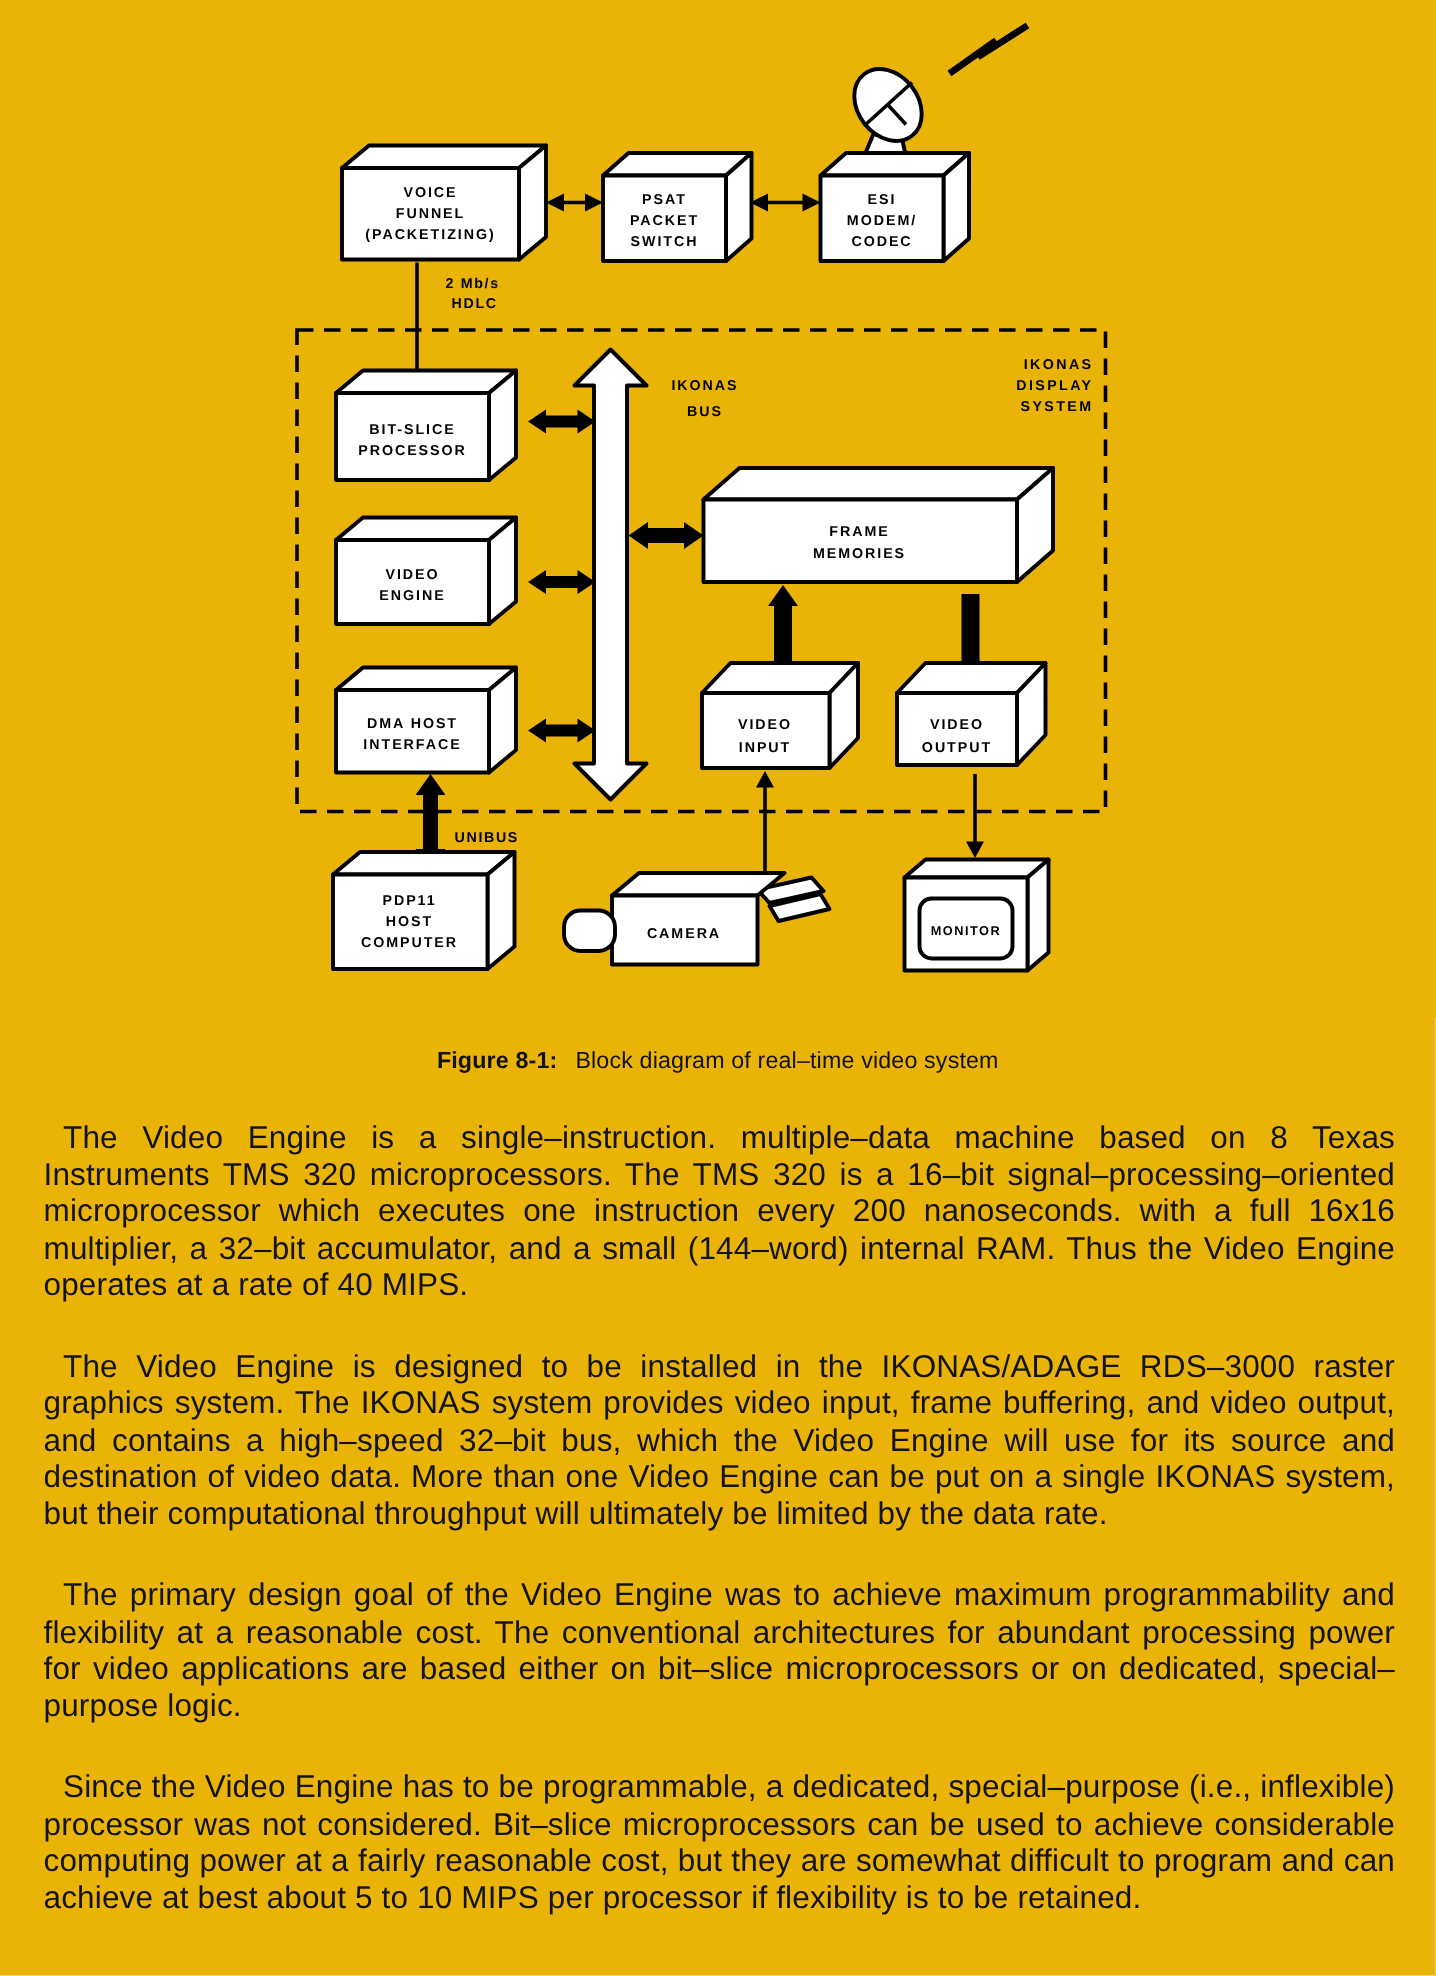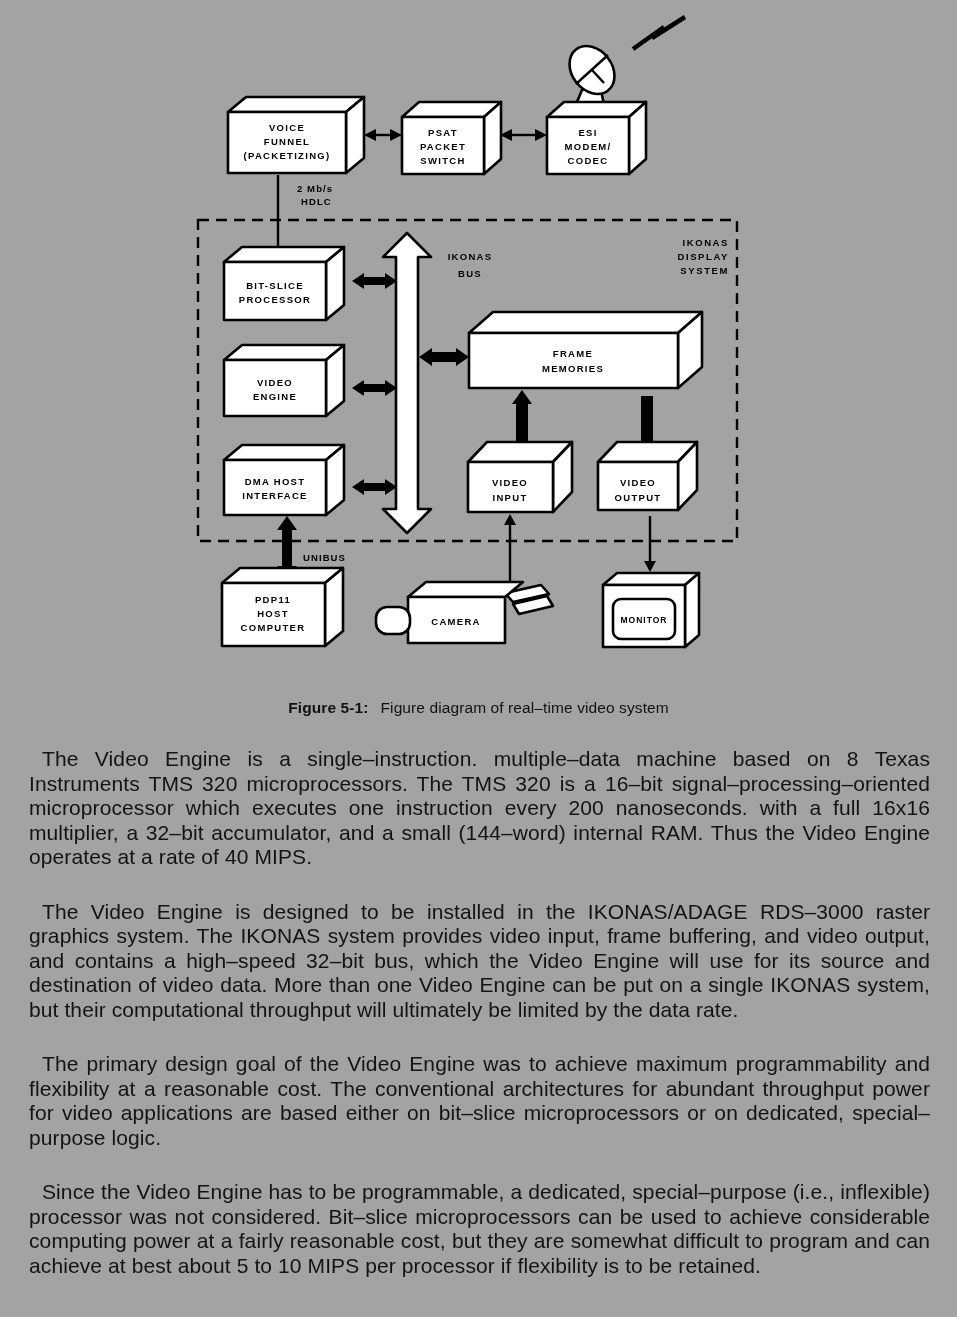--- a/index.html
+++ b/index.html
@@ -1,17 +1,17 @@
 <!DOCTYPE html>
 <html><head>
 <meta charset="utf-8">
 <style>
   html,body{margin:0;padding:0;background:#e8e8e8;}
   .page{
-    position:relative;width:957px;height:1317px;background:#a3a3a3;
+    position:relative;width:957px;height:1317px;background:#eab308;
     font-family:"Liberation Sans",sans-serif;color:#111;overflow:hidden;
     margin:0 auto;
   }
   .diagram{position:absolute;left:0;top:0;}
   
   .bx{font:700 9.5px "Liberation Sans",sans-serif;letter-spacing:1.3px;text-anchor:middle;fill:#000;}
   .bx-sm{font:700 8.5px "Liberation Sans",sans-serif;letter-spacing:1px;text-anchor:middle;fill:#000;}
   .bx-st{font:700 9.5px "Liberation Sans",sans-serif;letter-spacing:1.1px;text-anchor:start;fill:#000;}
   .bx-en{font:700 9.5px "Liberation Sans",sans-serif;letter-spacing:1.6px;text-anchor:end;fill:#000;}
   .ln{stroke:#000;stroke-width:2.4;fill:none;}
@@ -189,23 +189,23 @@
     <g>
       <polygon class="box" points="603,585 617,573 699,573 685,585"></polygon>
       <polygon class="box" points="685,585 699,573 699,635 685,647"></polygon>
       <rect class="box" x="603" y="585" width="82" height="62"></rect>
       <rect class="box" x="613" y="599" width="62" height="40" rx="8" stroke-width="2.4"></rect>
       <text class="bx-sm" x="644" y="623">MONITOR</text>
     </g>
   </svg>
 
   <div class="caption">
-    <span class="cap-label">Figure 5-1:</span><span>Figure diagram of real–time video system</span>
+    <span class="cap-label">Figure 8-1:</span><span>Block diagram of real–time video system</span>
   </div>
 
   <div class="bodytext">
     <p>The Video Engine is a single–instruction. multiple–data machine based on 8 Texas Instruments TMS 320 microprocessors.  The TMS 320 is a 16–bit signal–processing–oriented microprocessor which executes one instruction every 200 nanoseconds. with a full 16x16 multiplier, a 32–bit accumulator, and a small (144–word) internal RAM.  Thus the Video Engine operates at a rate of 40 MIPS.</p>
     <p>The Video Engine is designed to be installed in the IKONAS/ADAGE RDS–3000 raster graphics system.  The IKONAS system provides video input, frame buffering, and video output, and contains a high–speed 32–bit bus, which the Video Engine will use for its source and destination of video data. More than one Video Engine can be put on a single IKONAS system, but their computational throughput will ultimately be limited by the data rate.</p>
-    <p>The primary design goal of the Video Engine was to achieve maximum programmability and flexibility at a reasonable cost.  The conventional architectures for abundant throughput power for video applications are based either on bit–slice microprocessors or on dedicated, special–purpose logic.</p>
+    <p>The primary design goal of the Video Engine was to achieve maximum programmability and flexibility at a reasonable cost.  The conventional architectures for abundant processing power for video applications are based either on bit–slice microprocessors or on dedicated, special–purpose logic.</p>
     <p>Since the Video Engine has to be programmable, a dedicated, special–purpose (i.e., inflexible) processor was not considered.  Bit–slice microprocessors can be used to achieve considerable computing power at a fairly reasonable cost, but they are somewhat difficult to program and can achieve at best about 5 to 10 MIPS per processor if flexibility is to be retained.</p>
   </div>
 
 </div>
 
 </body></html>

